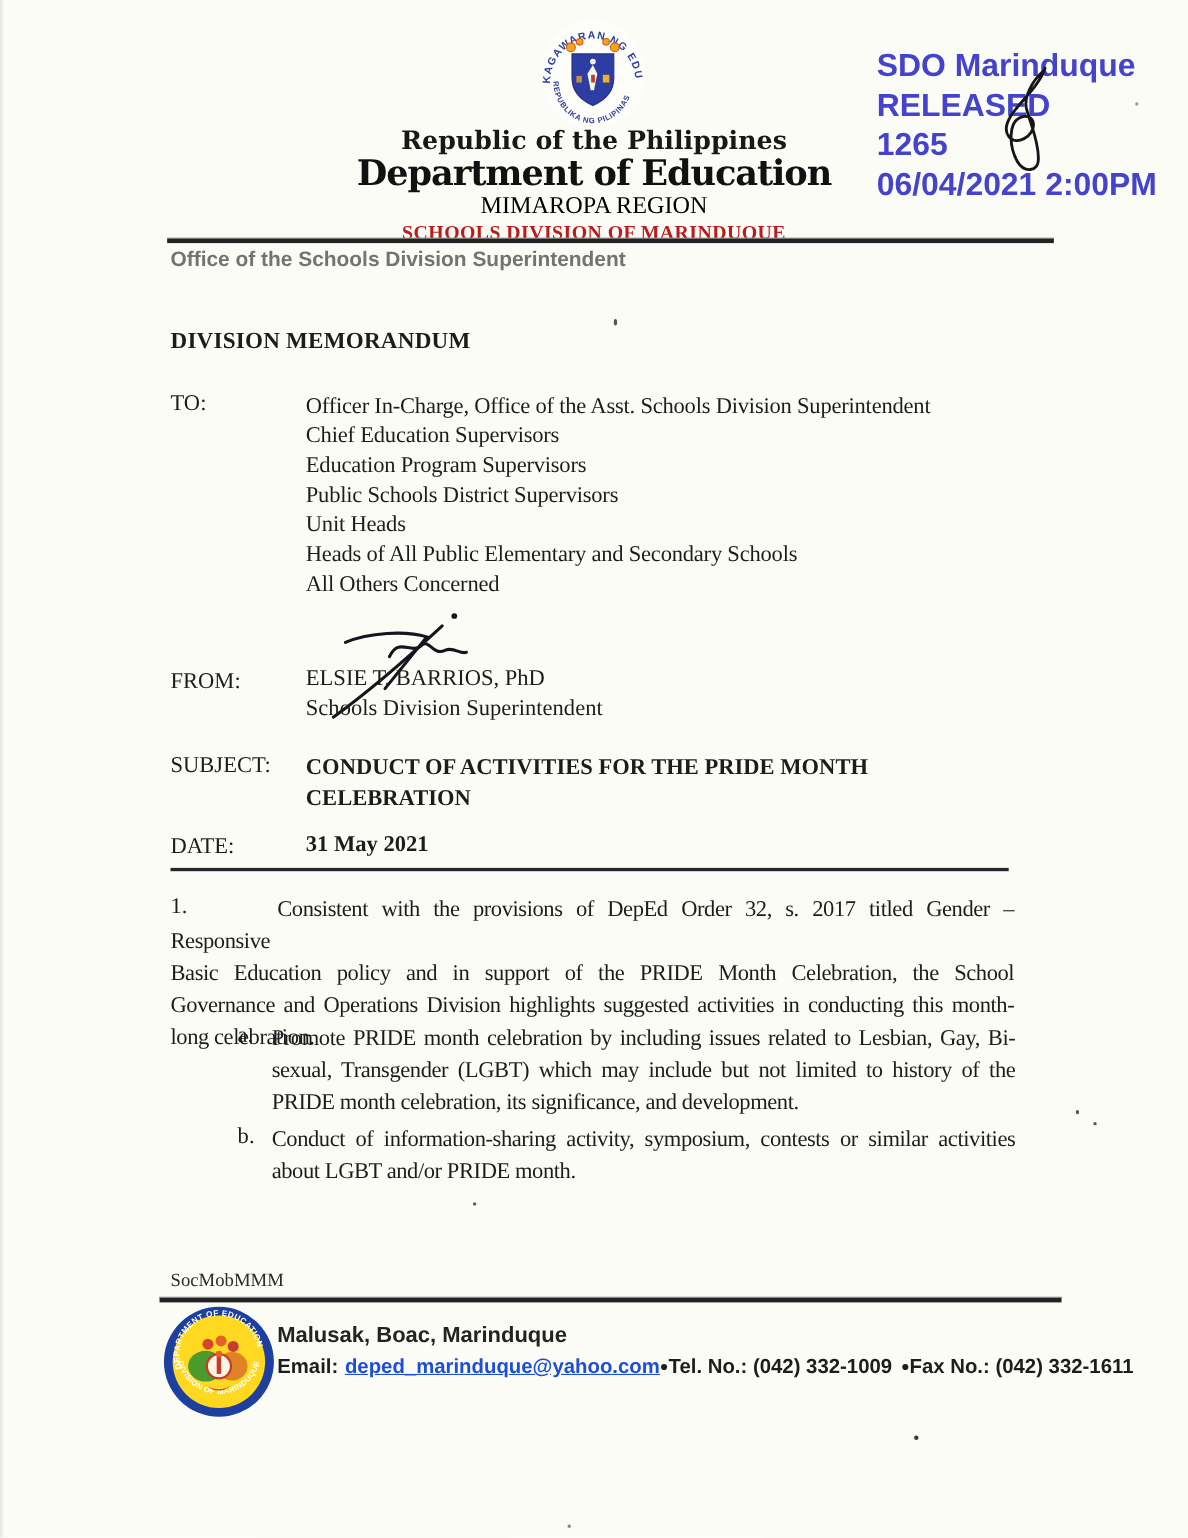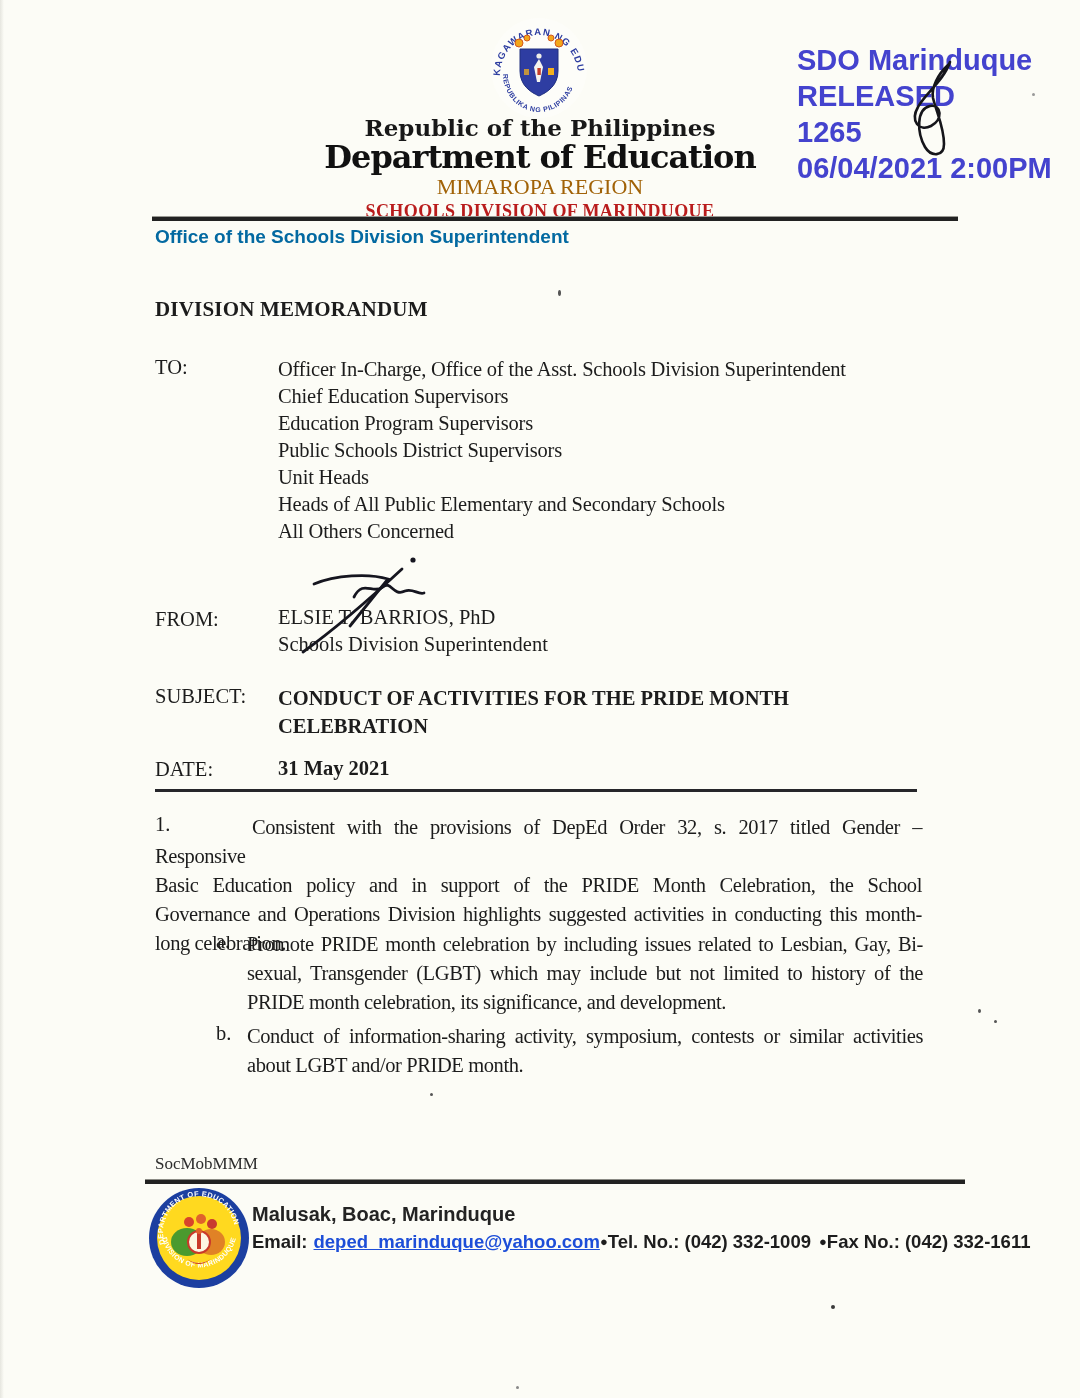--- a/index.html
+++ b/index.html
@@ -6,31 +6,31 @@
   .page{position:relative;width:1080px;height:1398px;background:#fcfcf6;overflow:hidden;
         font-family:"Liberation Serif",serif;color:#1c1c1c;}
   .abs{position:absolute;}
   .edge-shade{left:0;top:0;width:4px;height:1398px;background:linear-gradient(90deg,#e6e6df,rgba(255,255,255,0));}
 
   
   .seal-top{left:488px;top:16px;}
   .header-block{left:0;top:115px;width:1080px;text-align:center;}
   .republic{font-family:"DejaVu Serif",serif;font-weight:bold;font-size:23px;line-height:25px;color:#181818;}
   .department{font-family:"DejaVu Serif",serif;font-weight:bold;font-size:32px;line-height:34px;letter-spacing:-1px;color:#111;}
-  .region{font-size:22px;line-height:23px;margin-top:1px;color:#a16207;}
+  .region{font-size:22px;line-height:23px;margin-top:1px;color:#000000;}
   .division{font-size:18px;font-weight:bold;line-height:20px;margin-top:3px;letter-spacing:.4px;color:#b91c1c;}
 
   
   .stamp{left:797px;top:42px;font-family:"Liberation Sans",sans-serif;font-weight:600;
          font-size:29px;line-height:36px;color:#4443ce;}
   .stamp-sig{left:898px;top:56px;}
 
   .rule{background:#222;}
   .rule1{left:152px;top:217px;width:806px;height:4px;box-shadow:0 -1px 0 #9a9a94;}
-  .office{left:155px;top:226px;font-family:"Liberation Sans",sans-serif;font-weight:bold;font-size:19px;color:#0369a1;}
+  .office{left:155px;top:226px;font-family:"Liberation Sans",sans-serif;font-weight:bold;font-size:19px;color:#737373;}
 
   .memo-title{left:155px;top:297px;font-weight:bold;font-size:21px;letter-spacing:.2px;text-align:center;}
 
   .lbl{font-size:20.5px;}
   .lbl-to{left:155px;top:356px;}
   .to-list{left:278px;top:356px;font-size:20.5px;line-height:27px;letter-spacing:-.2px;width:700px;}
 
   .from-sig{left:293px;top:549px;}
   .lbl-from{left:155px;top:608px;}
   .from-name{left:278px;top:606px;font-weight:normal;font-size:20.5px;}

